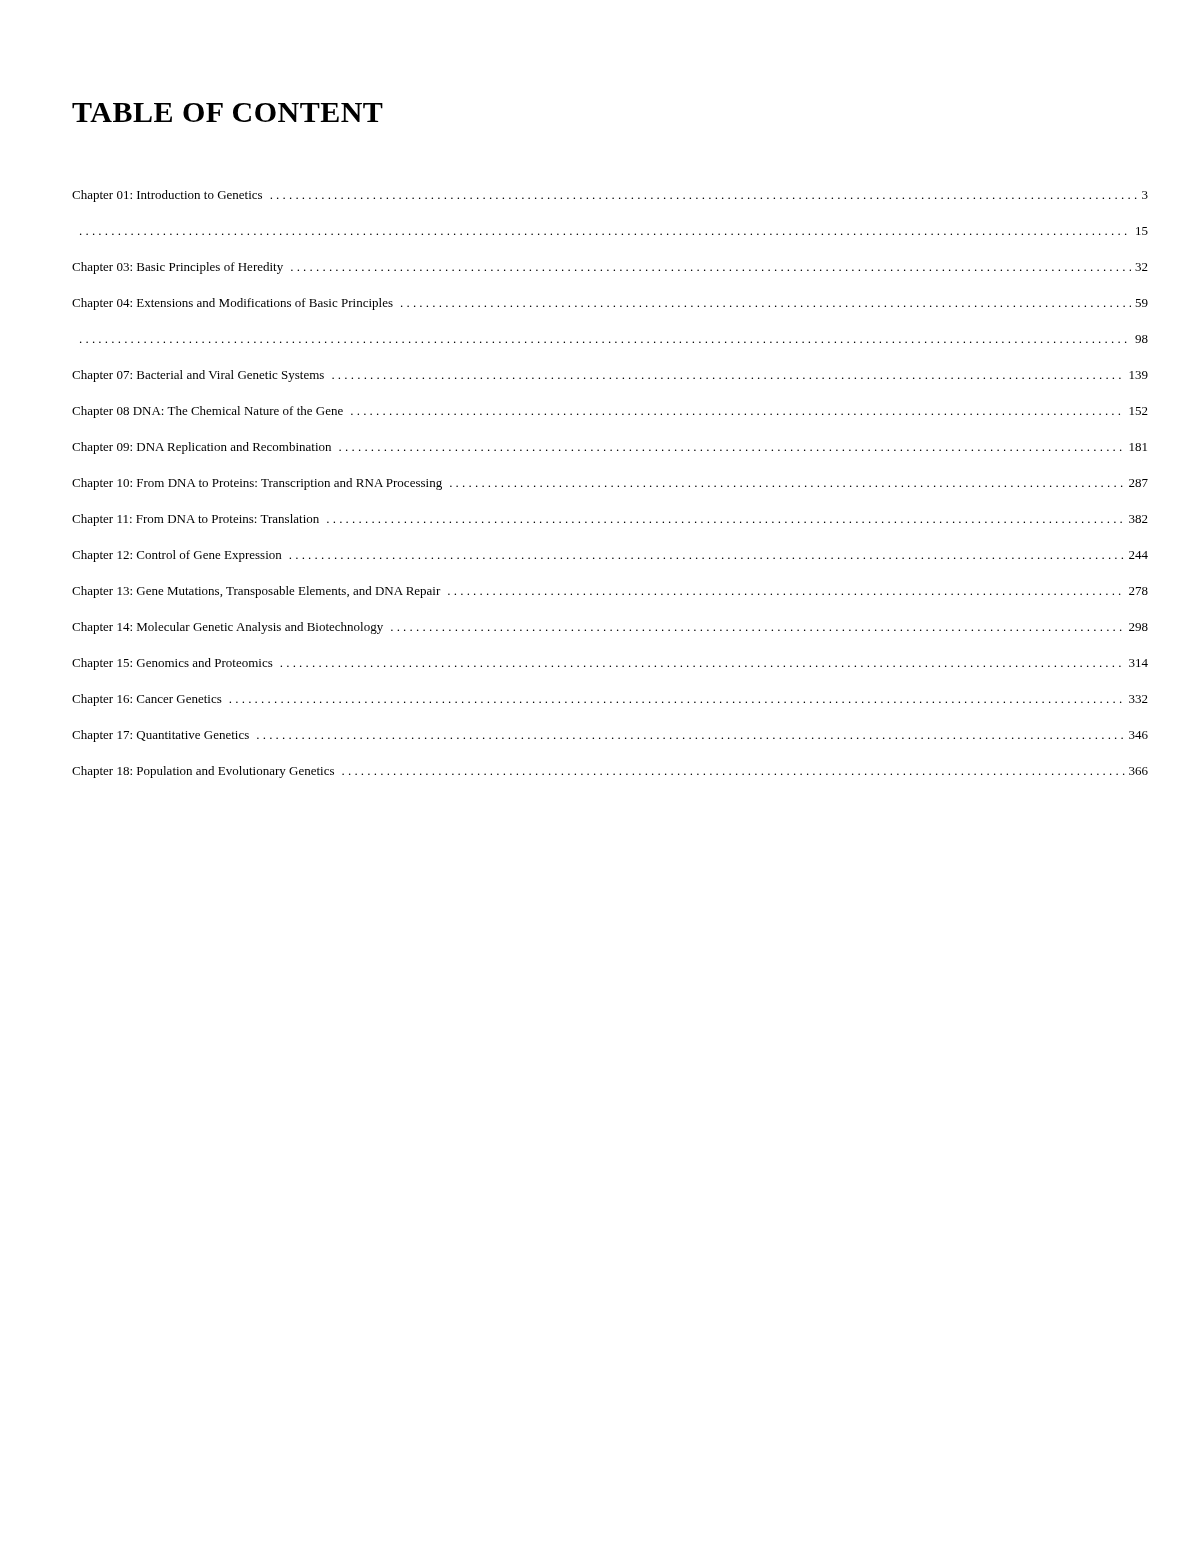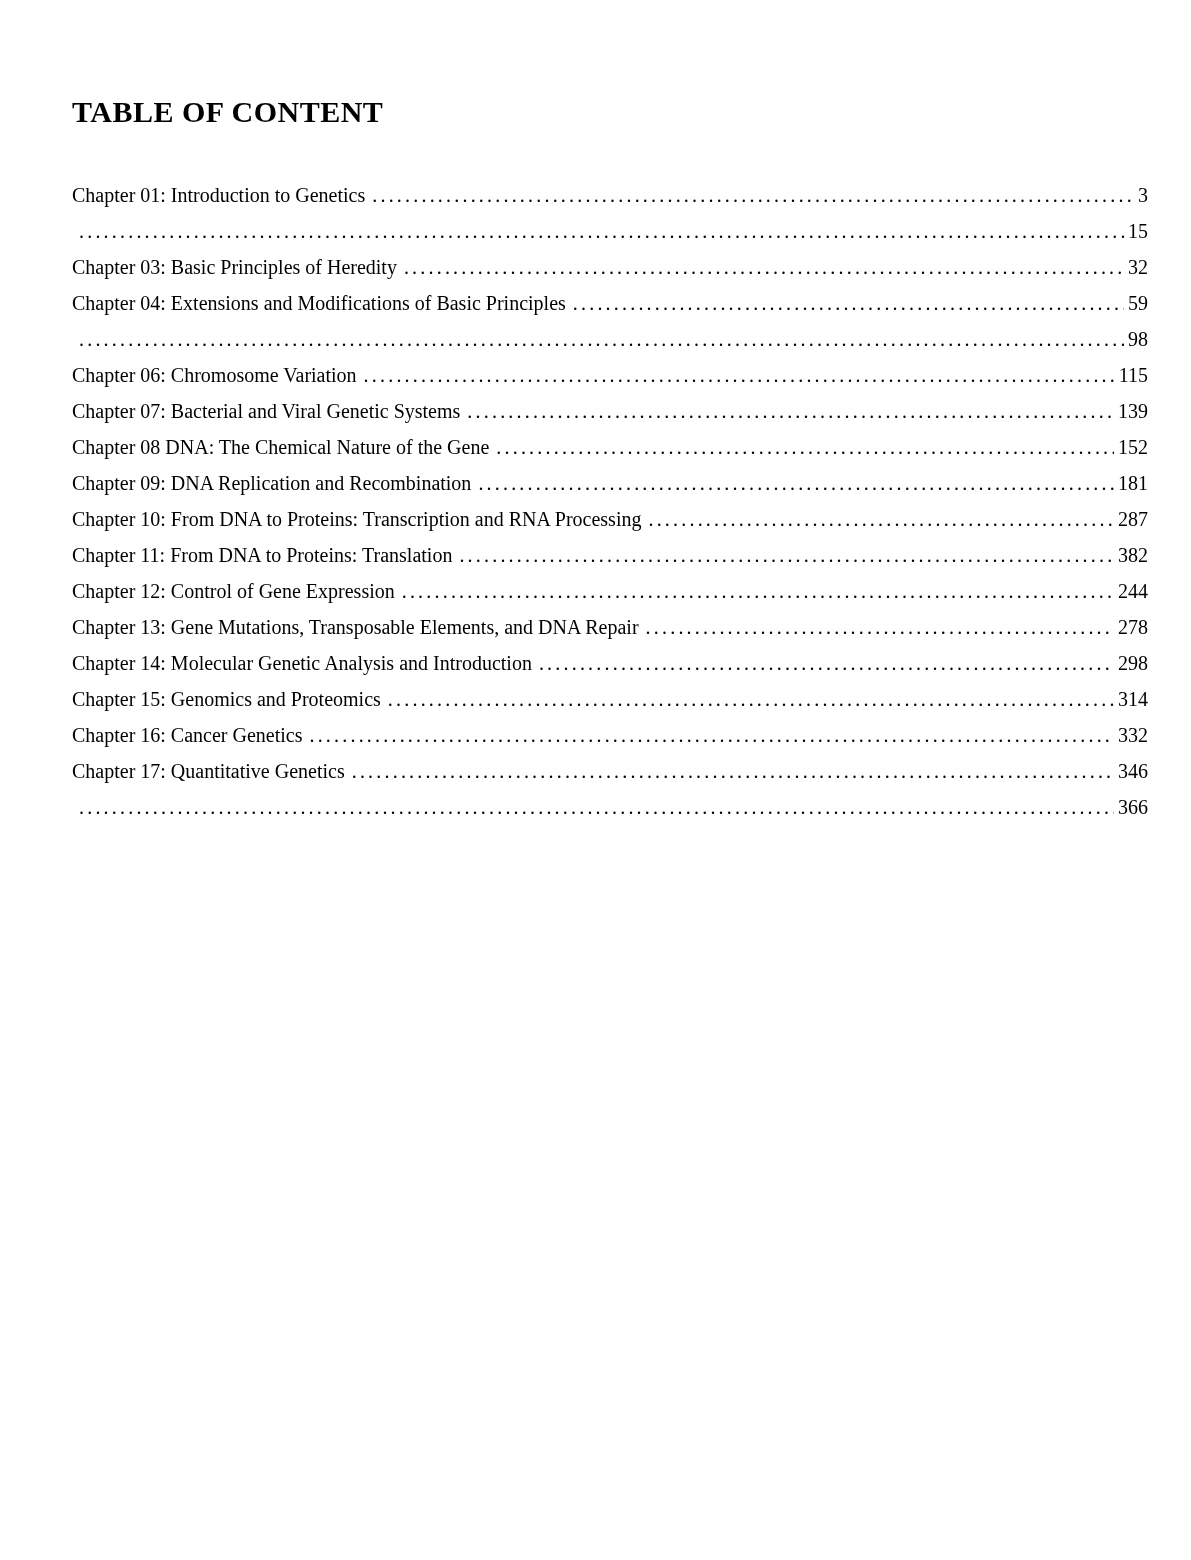--- a/index.html
+++ b/index.html
@@ -26,21 +26,21 @@
       font-weight: bold;
       letter-spacing: 0.5px;
       margin: 0 0 48px 0;
     }
     .toc {
       width: 100%;
     }
     .toc-row {
       display: flex;
       align-items: flex-start;
-      font-size: 20px;
+      font-size: 13px;
       height: 36px;
       line-height: 36px;
     }
     .toc-title {
       white-space: nowrap;
       flex: 0 0 auto;
     }
     .leader {
       flex: 1 1 auto;
       overflow: hidden;
@@ -88,25 +88,20 @@
       <span class="toc-title">Chapter 04: Extensions and Modifications of Basic Principles</span>
       <span class="leader"></span>
       <span class="toc-page">59</span>
     </div>
 
     <div class="toc-row">
       <span class="leader"></span>
       <span class="toc-page">98</span>
     </div>
 
-    <div class="toc-row">
-      <span class="toc-title">Chapter 06: Chromosome Variation</span>
-      <span class="leader"></span>
-      <span class="toc-page">115</span>
-    </div>
 
     <div class="toc-row">
       <span class="toc-title">Chapter 07: Bacterial and Viral Genetic Systems</span>
       <span class="leader"></span>
       <span class="toc-page">139</span>
     </div>
 
     <div class="toc-row">
       <span class="toc-title">Chapter 08 DNA: The Chemical Nature of the Gene</span>
       <span class="leader"></span>
@@ -137,21 +132,21 @@
       <span class="toc-page">244</span>
     </div>
 
     <div class="toc-row">
       <span class="toc-title">Chapter 13: Gene Mutations, Transposable Elements, and DNA Repair</span>
       <span class="leader"></span>
       <span class="toc-page">278</span>
     </div>
 
     <div class="toc-row">
-      <span class="toc-title">Chapter 14: Molecular Genetic Analysis and Introduction</span>
+      <span class="toc-title">Chapter 14: Molecular Genetic Analysis and Biotechnology</span>
       <span class="leader"></span>
       <span class="toc-page">298</span>
     </div>
 
     <div class="toc-row">
       <span class="toc-title">Chapter 15: Genomics and Proteomics</span>
       <span class="leader"></span>
       <span class="toc-page">314</span>
     </div>
 
@@ -161,18 +156,19 @@
       <span class="toc-page">332</span>
     </div>
 
     <div class="toc-row">
       <span class="toc-title">Chapter 17: Quantitative Genetics</span>
       <span class="leader"></span>
       <span class="toc-page">346</span>
     </div>
 
     <div class="toc-row">
+      <span class="toc-title">Chapter 18: Population and Evolutionary Genetics</span>
       <span class="leader"></span>
       <span class="toc-page">366</span>
     </div>
 
   </div>
 </div>
 
 </body></html>

